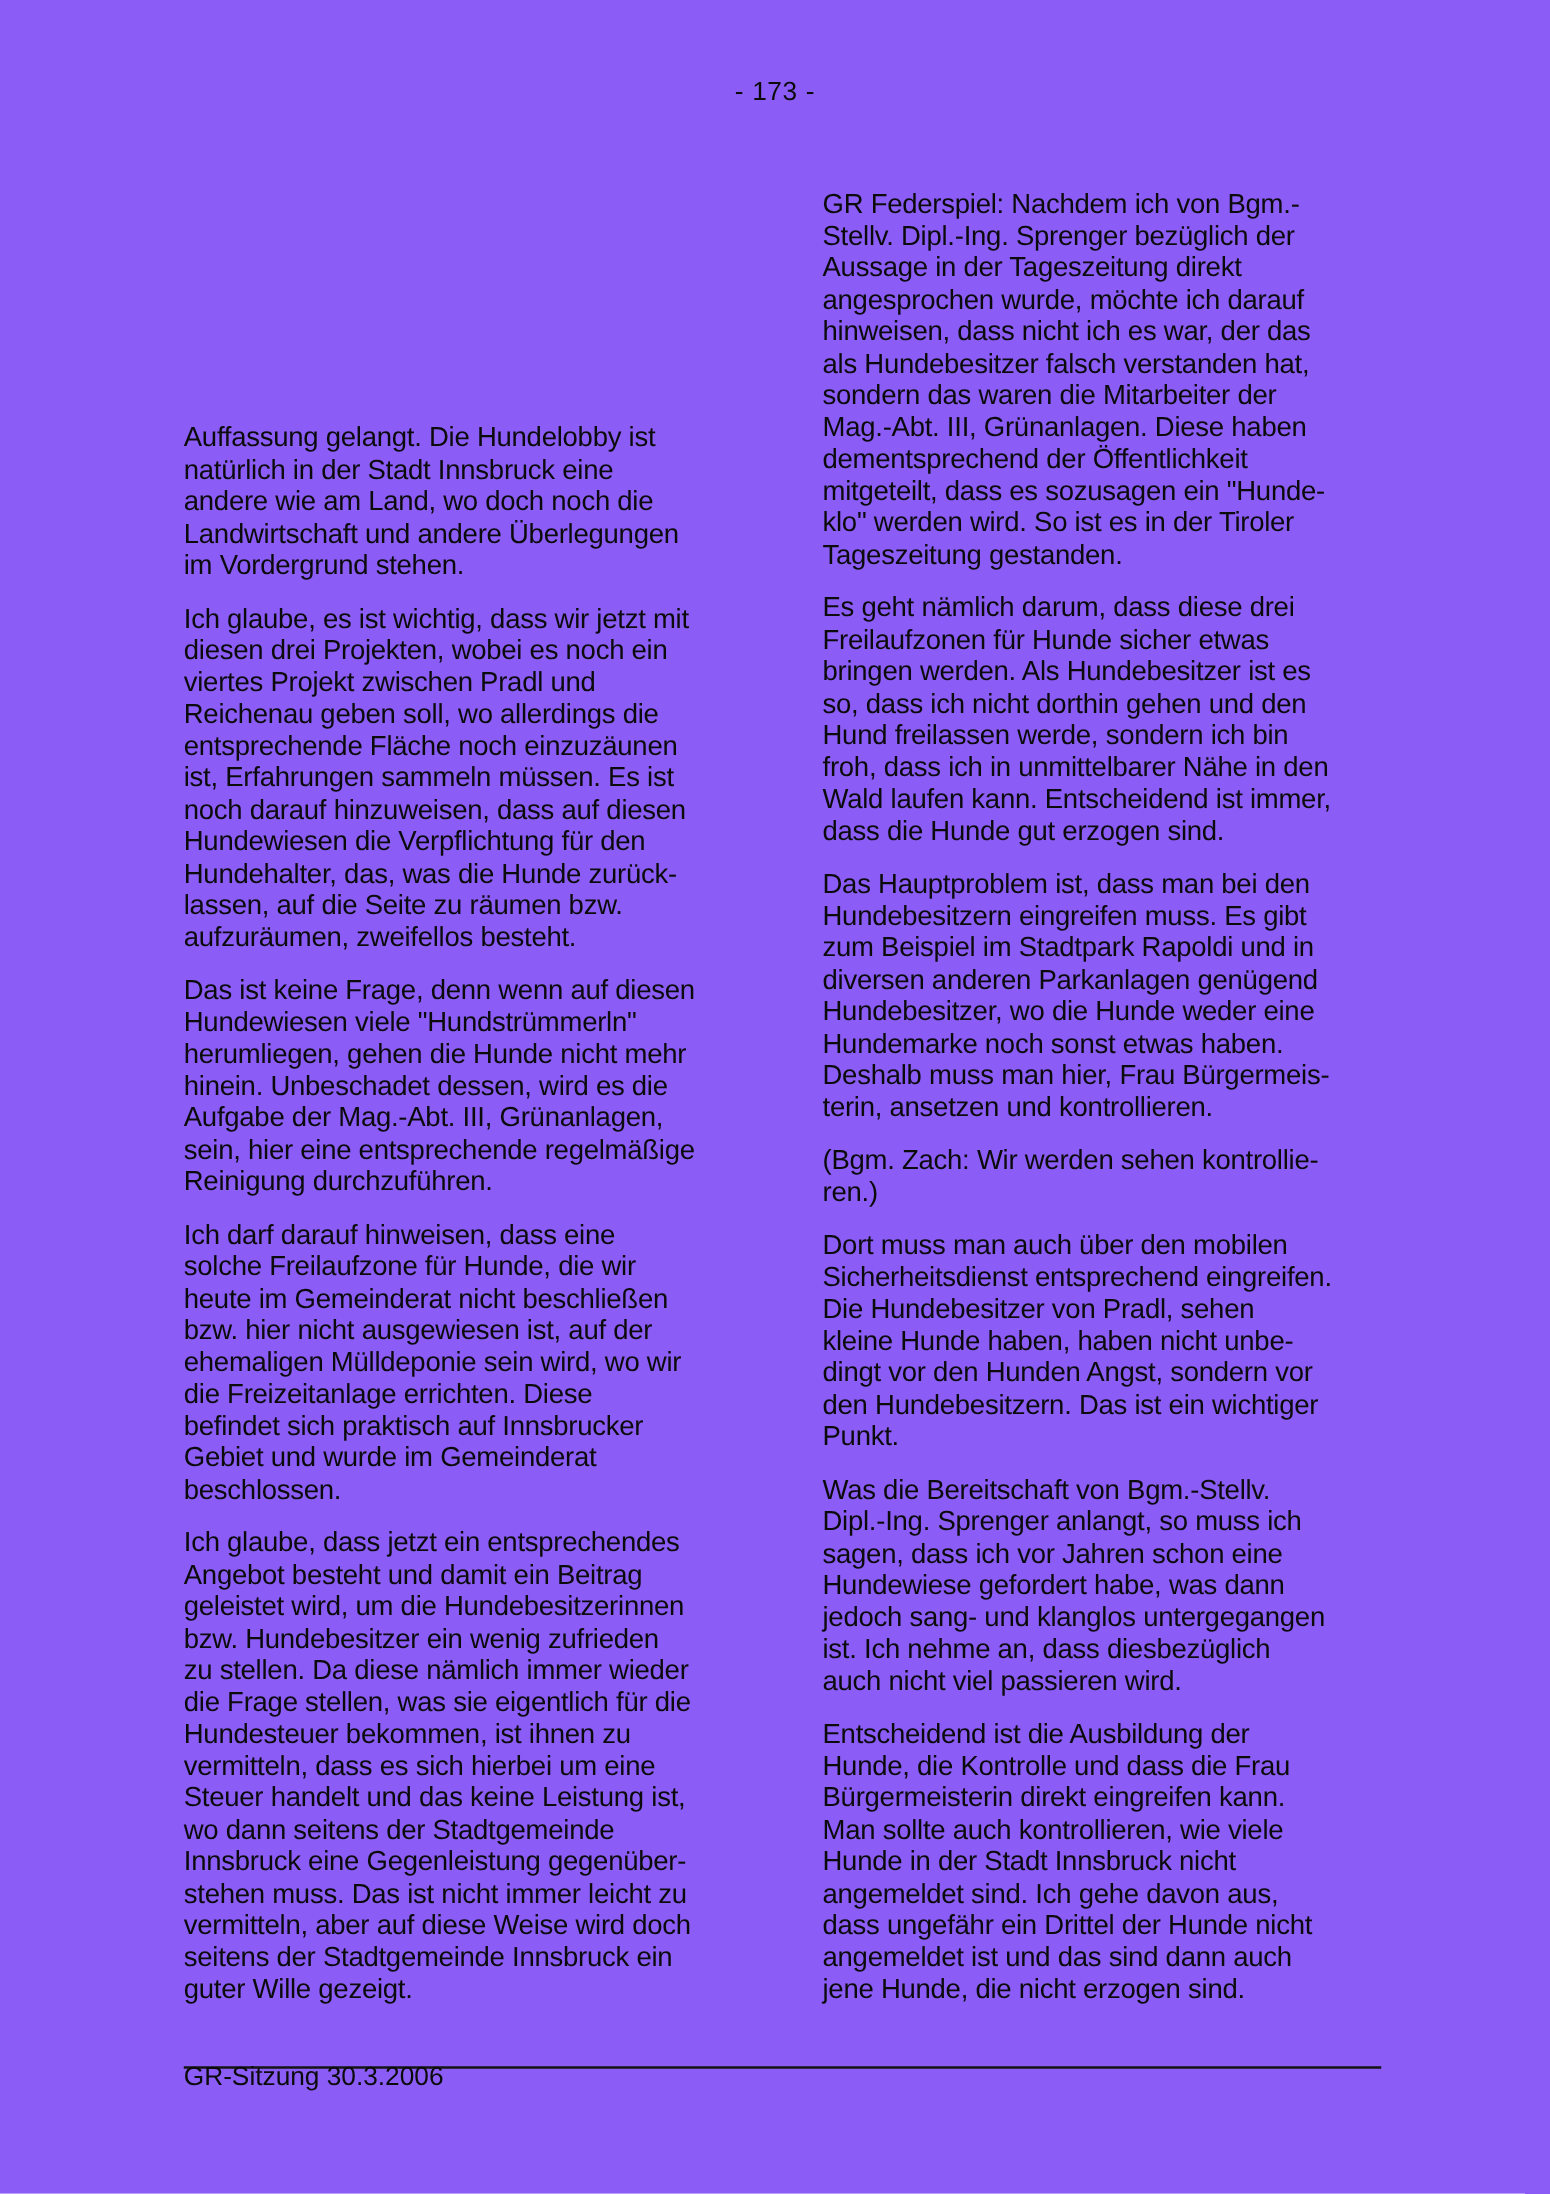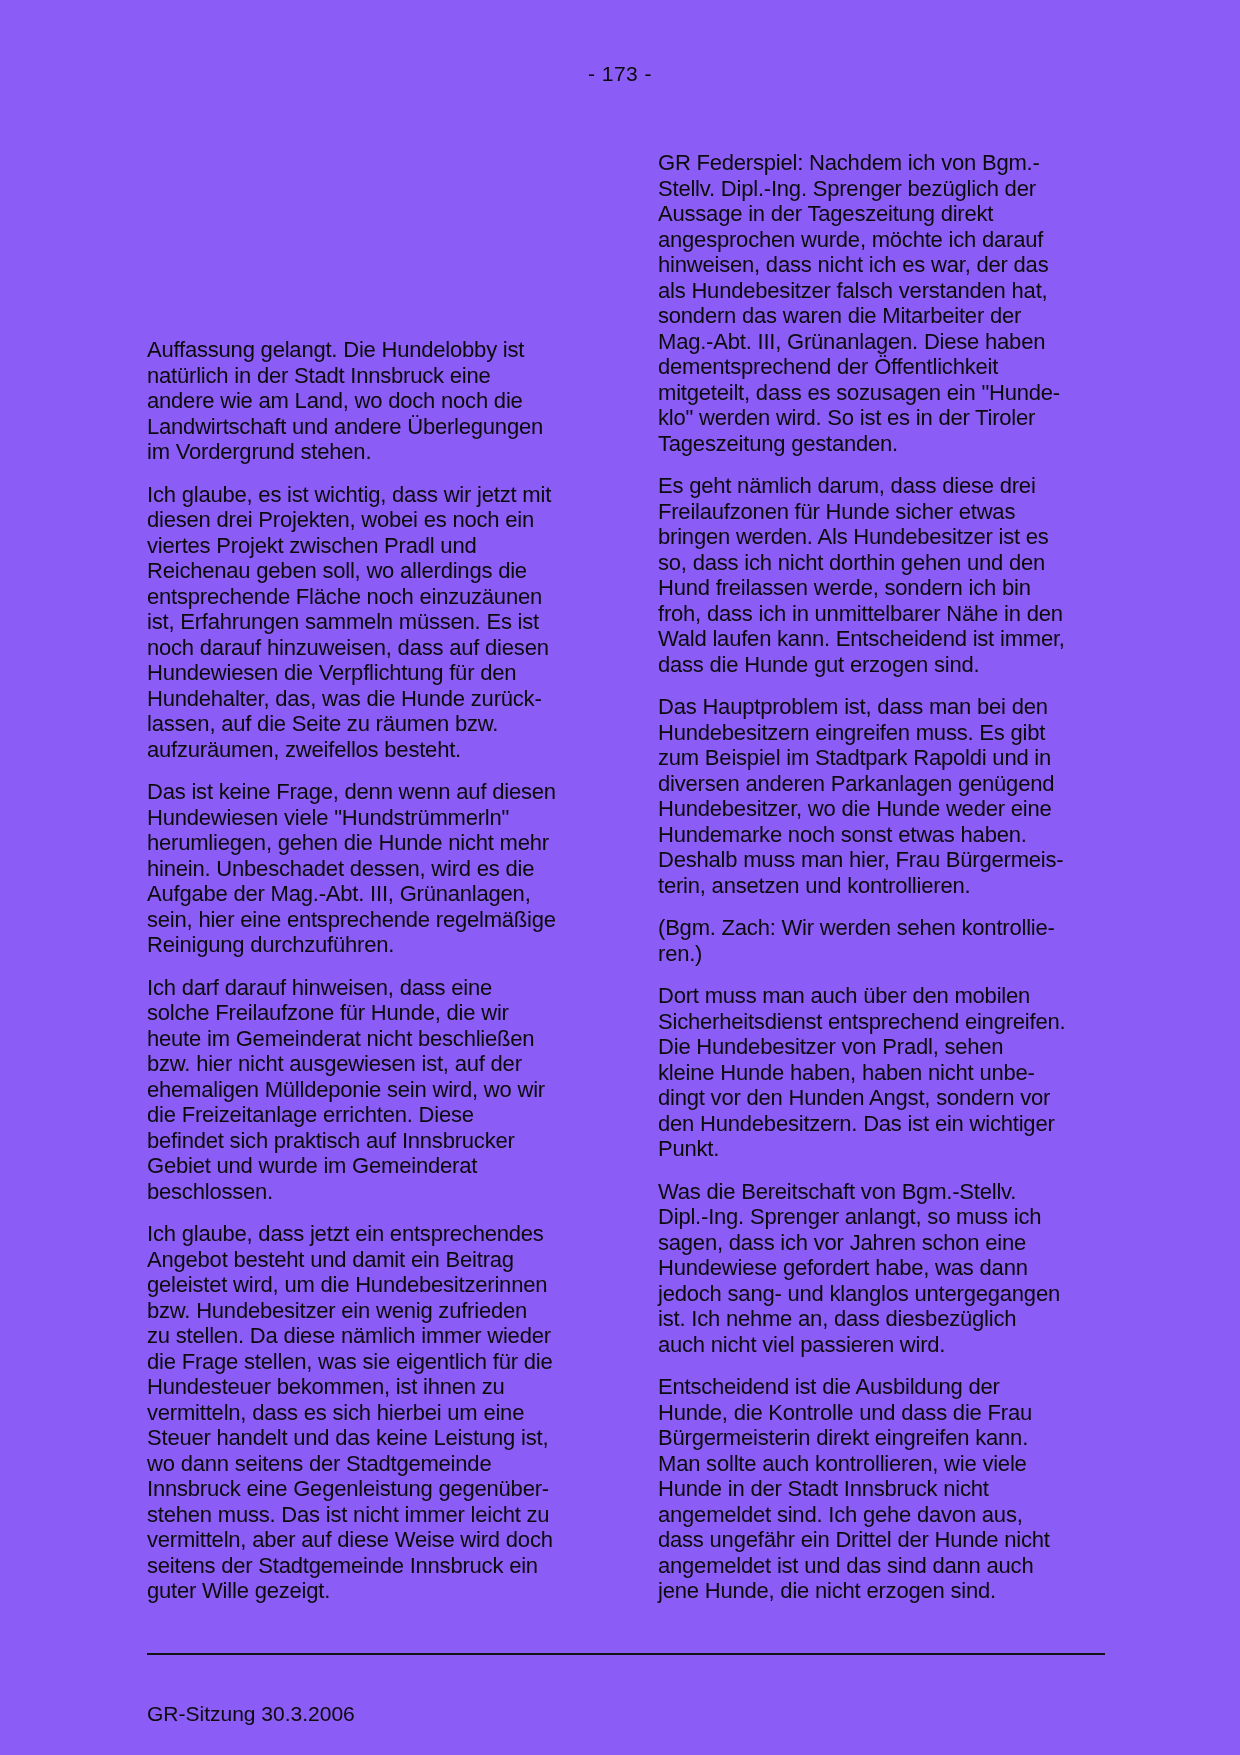--- a/index.html
+++ b/index.html
@@ -46,21 +46,21 @@
     position: absolute;
     left: 147px;
     top: 1653px;
     width: 958px;
     height: 2px;
     background: #141414;
   }
   .footer-text {
     position: absolute;
     left: 147px;
-    top: 1702px;
+    top: 1650px;
     font-size: 21px;
   }
 </style>
 </head>
 <body>
 
 <div class="page">
   <div class="page-number">- 173 -</div>
 
   <div class="content">

